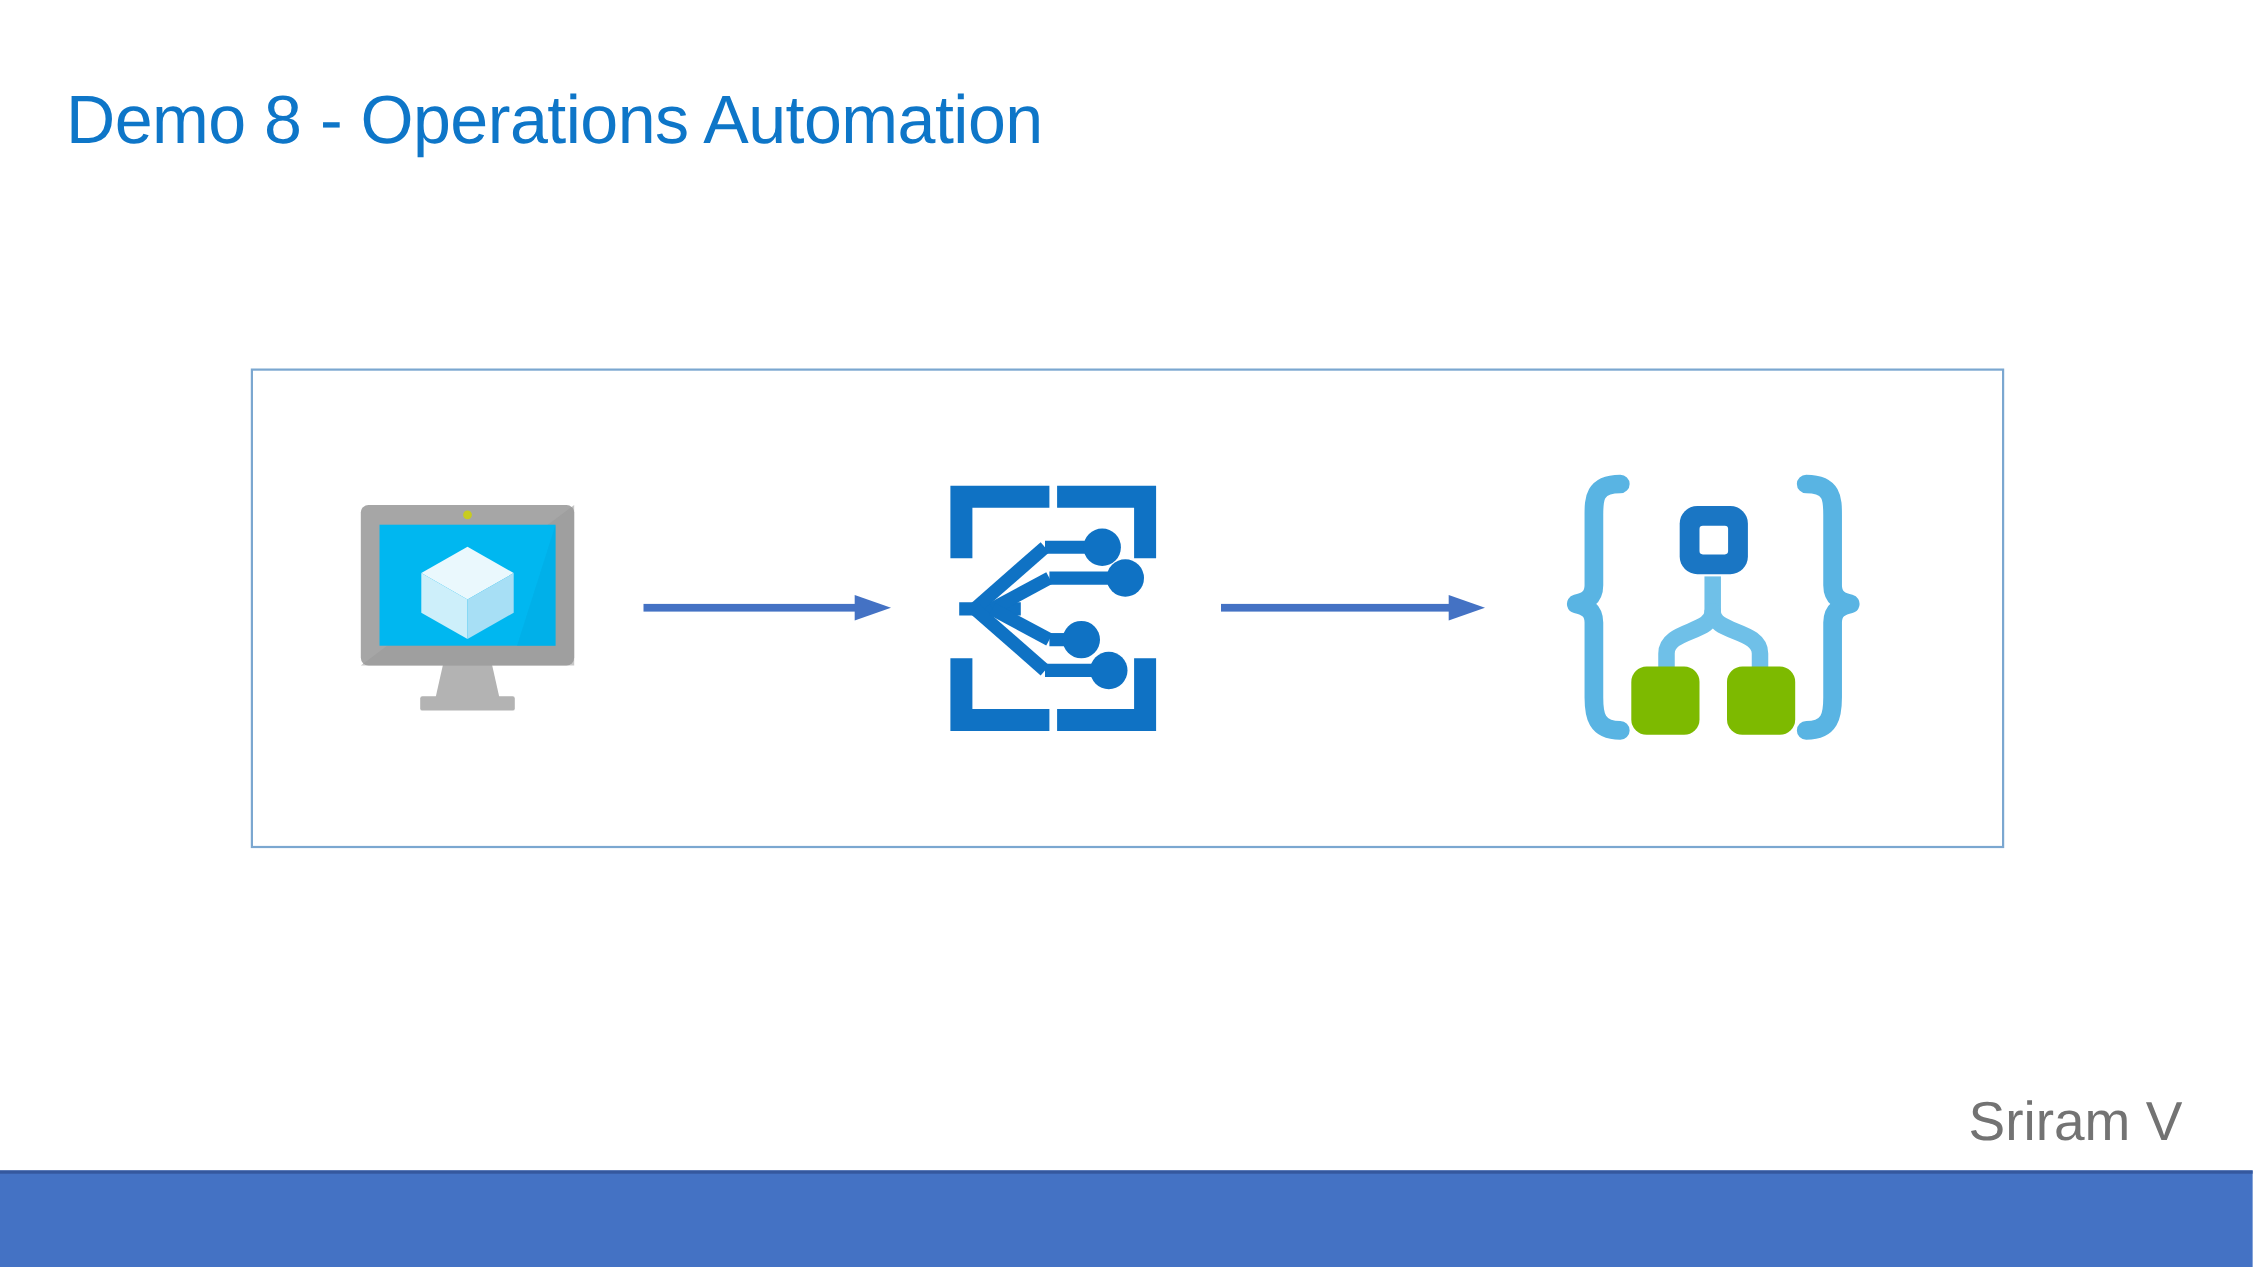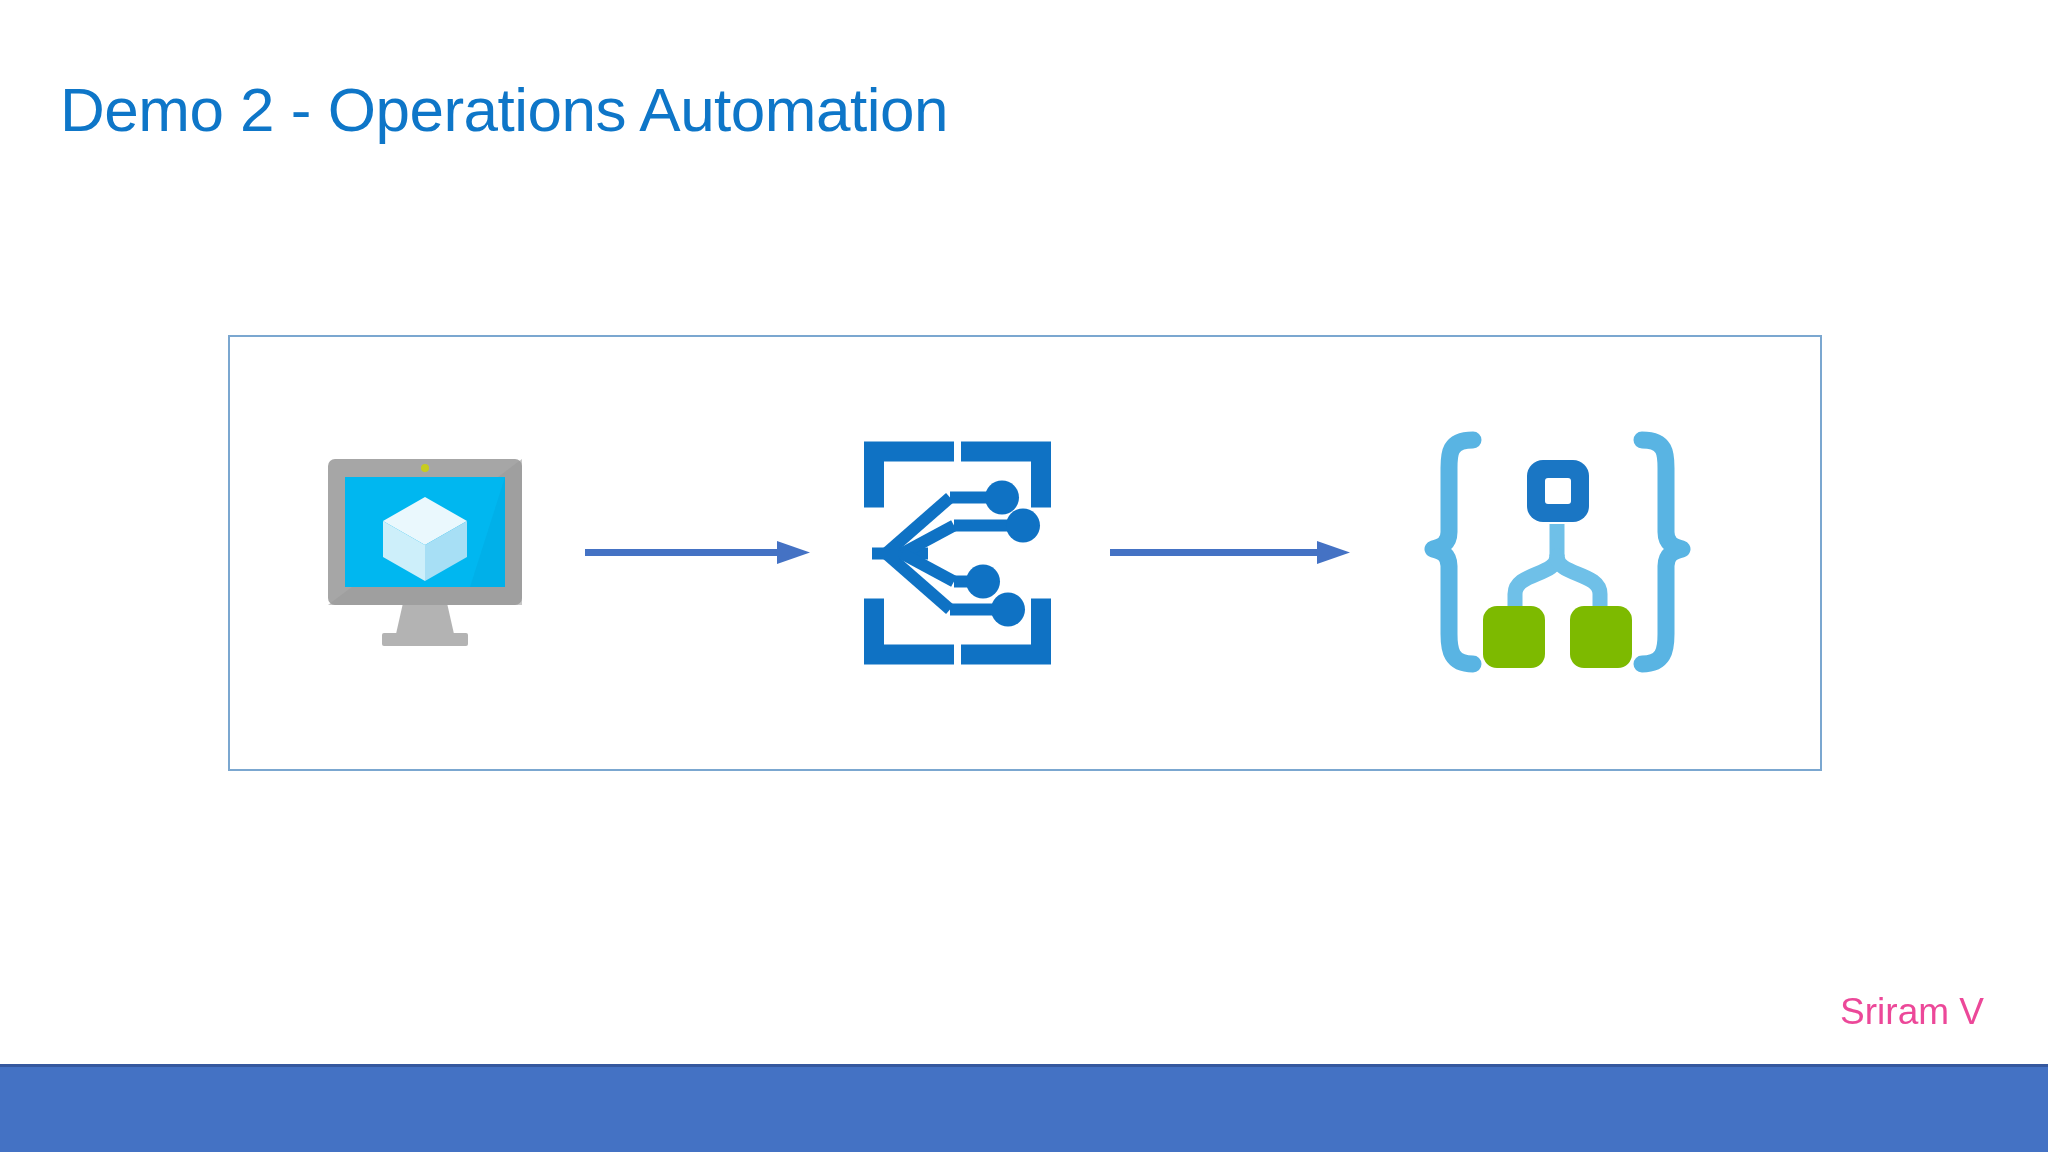--- a/index.html
+++ b/index.html
@@ -69,44 +69,44 @@
   #node-arrow-2  { left: 880px;  width: 240px; height: 40px;  }
   #node-logicapp { left: 1185px; width: 285px; height: 250px; }
 
   .flow-node svg { display: block; width: 100%; height: 100%; overflow: visible; }
 
   
   #author-name {
     position: absolute;
     right: 64px;
     top: 992px;
-    font-size: 37px;
+    font-size: 50px;
     font-weight: 400;
-    color: #ec4899;
+    color: #737373;
     white-space: nowrap;
     line-height: 1.1;
   }
 
   
   #bottom-bar {
     position: absolute;
     left: 0;
     bottom: 0;
     width: 2048px;
     height: 88px;
     background: #4472C4;
     border-top: 3px solid #35589E;
   }
 </style>
 </head>
 <body>
 
 <div id="slide">
 
-  <div id="slide-title">Demo 2 - Operations Automation</div>
+  <div id="slide-title">Demo 8 - Operations Automation</div>
 
   <div id="diagram-box">
     <div id="flow-row">
 
       <div class="flow-node" id="node-vm">
         <svg viewBox="0 0 210 200" xmlns="http://www.w3.org/2000/svg" aria-hidden="true">
 
           <rect x="62" y="180" width="86" height="13" rx="2" fill="#B3B3B3"></rect>
 
           <path d="M83 150 L127 150 L134 181 L76 181 Z" fill="#B3B3B3"></path>

